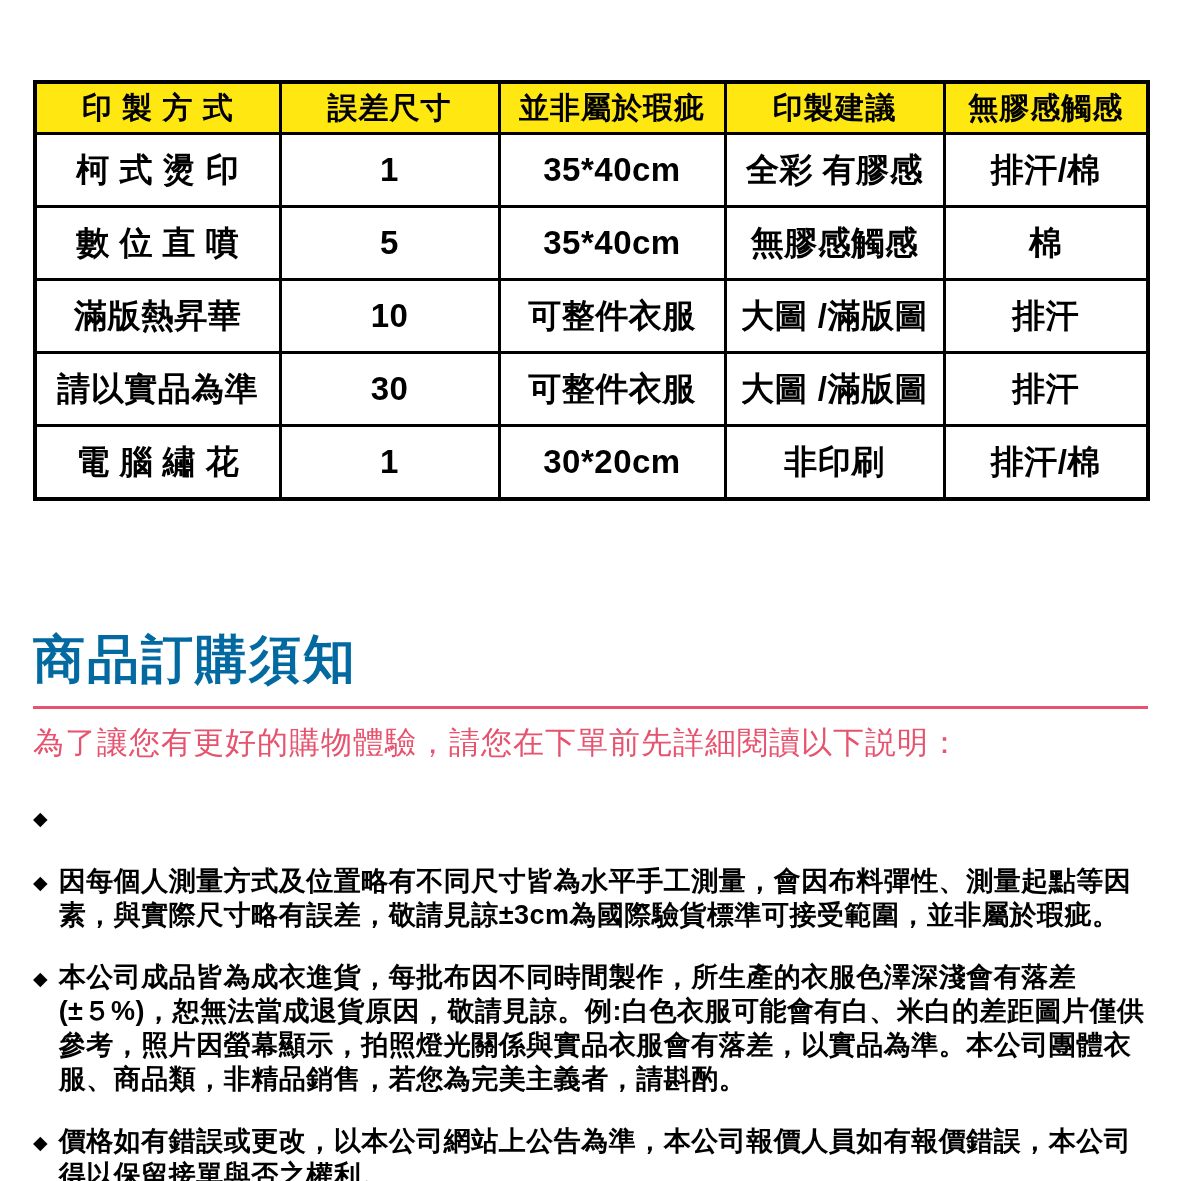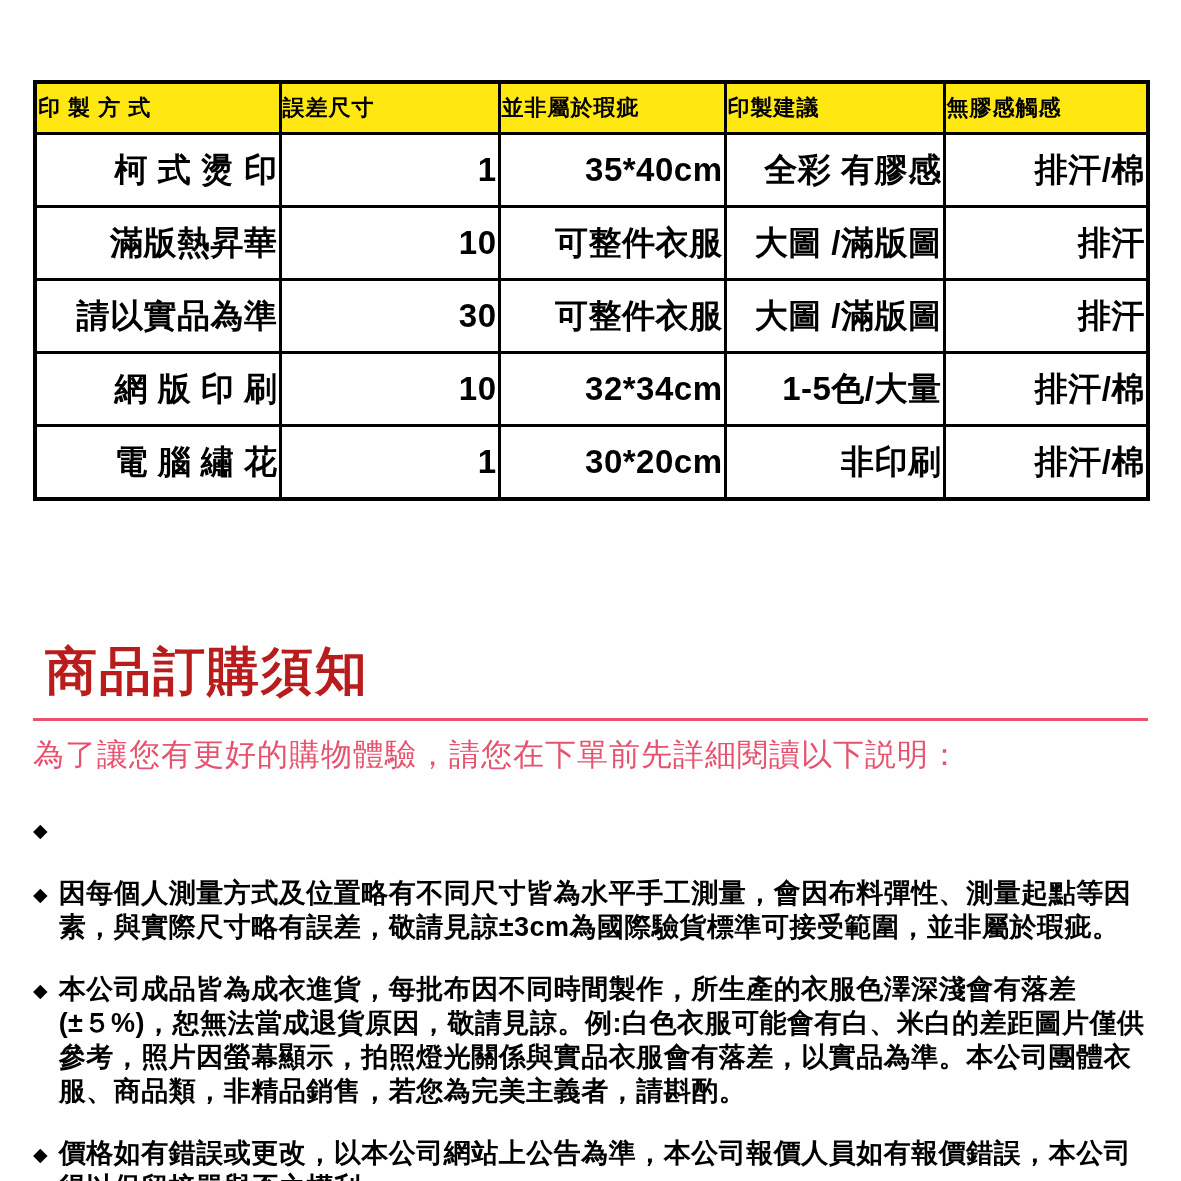--- a/index.html
+++ b/index.html
@@ -27,50 +27,50 @@
     width:1113px;
     border:4px solid var(--line);
   }
   .print-table col.c1{width:245px;}
   .print-table col.c2{width:219px;}
   .print-table col.c3{width:226px;}
   .print-table col.c4{width:219px;}
   .print-table col.c5{width:204px;}
   .print-table th{
     background:var(--header-bg);
-    font-size:22px;
+    font-size:30px;
     font-weight:bold;
     height:46px;
     border:3px solid var(--line);
-    text-align:left;
+    text-align:center;
     vertical-align:middle;
     letter-spacing:1px;
   }
   .print-table td{
     height:68px;
     border:3px solid var(--line);
     font-size:33px;
     font-weight:bold;
-    text-align:right;
+    text-align:center;
     vertical-align:middle;
     letter-spacing:0.5px;
     white-space:nowrap;
   }
 
   
   .notice{
     position:absolute;left:33px;top:630px;width:1118px;
   }
   .notice-title{
-    margin:12px;
+    margin:0;
     font-size:52px;
     line-height:1.15;
     font-weight:bold;
     letter-spacing:2px;
-    color:#b91c1c;
+    color:#0369a1;
   }
   .notice-divider{
     border:none;
     border-top:3px solid var(--accent);
     margin:16px 0 0 0;
     width:1115px;
   }
   .notice-subtitle{
     margin:13px 0 0 0;
     font-size:31px;
@@ -125,39 +125,39 @@
     </thead>
     <tbody>
         <tr>
           <td>柯 式 燙 印</td>
           <td>1</td>
           <td>35*40cm</td>
           <td>全彩 有膠感</td>
           <td>排汗/棉</td>
         </tr>
         <tr>
+          <td>數 位 直 噴</td>
+          <td>5</td>
+          <td>35*40cm</td>
+          <td>無膠感觸感</td>
+          <td>棉</td>
+        </tr>
+        <tr>
           <td>滿版熱昇華</td>
           <td>10</td>
           <td>可整件衣服</td>
           <td>大圖 /滿版圖</td>
           <td>排汗</td>
         </tr>
         <tr>
           <td>請以實品為準</td>
           <td>30</td>
           <td>可整件衣服</td>
           <td>大圖 /滿版圖</td>
           <td>排汗</td>
-        </tr>
-        <tr>
-          <td>網 版 印 刷</td>
-          <td>10</td>
-          <td>32*34cm</td>
-          <td>1-5色/大量</td>
-          <td>排汗/棉</td>
         </tr>
         <tr>
           <td>電 腦 繡 花</td>
           <td>1</td>
           <td>30*20cm</td>
           <td>非印刷</td>
           <td>排汗/棉</td>
         </tr>
       </tbody>
   </table>

